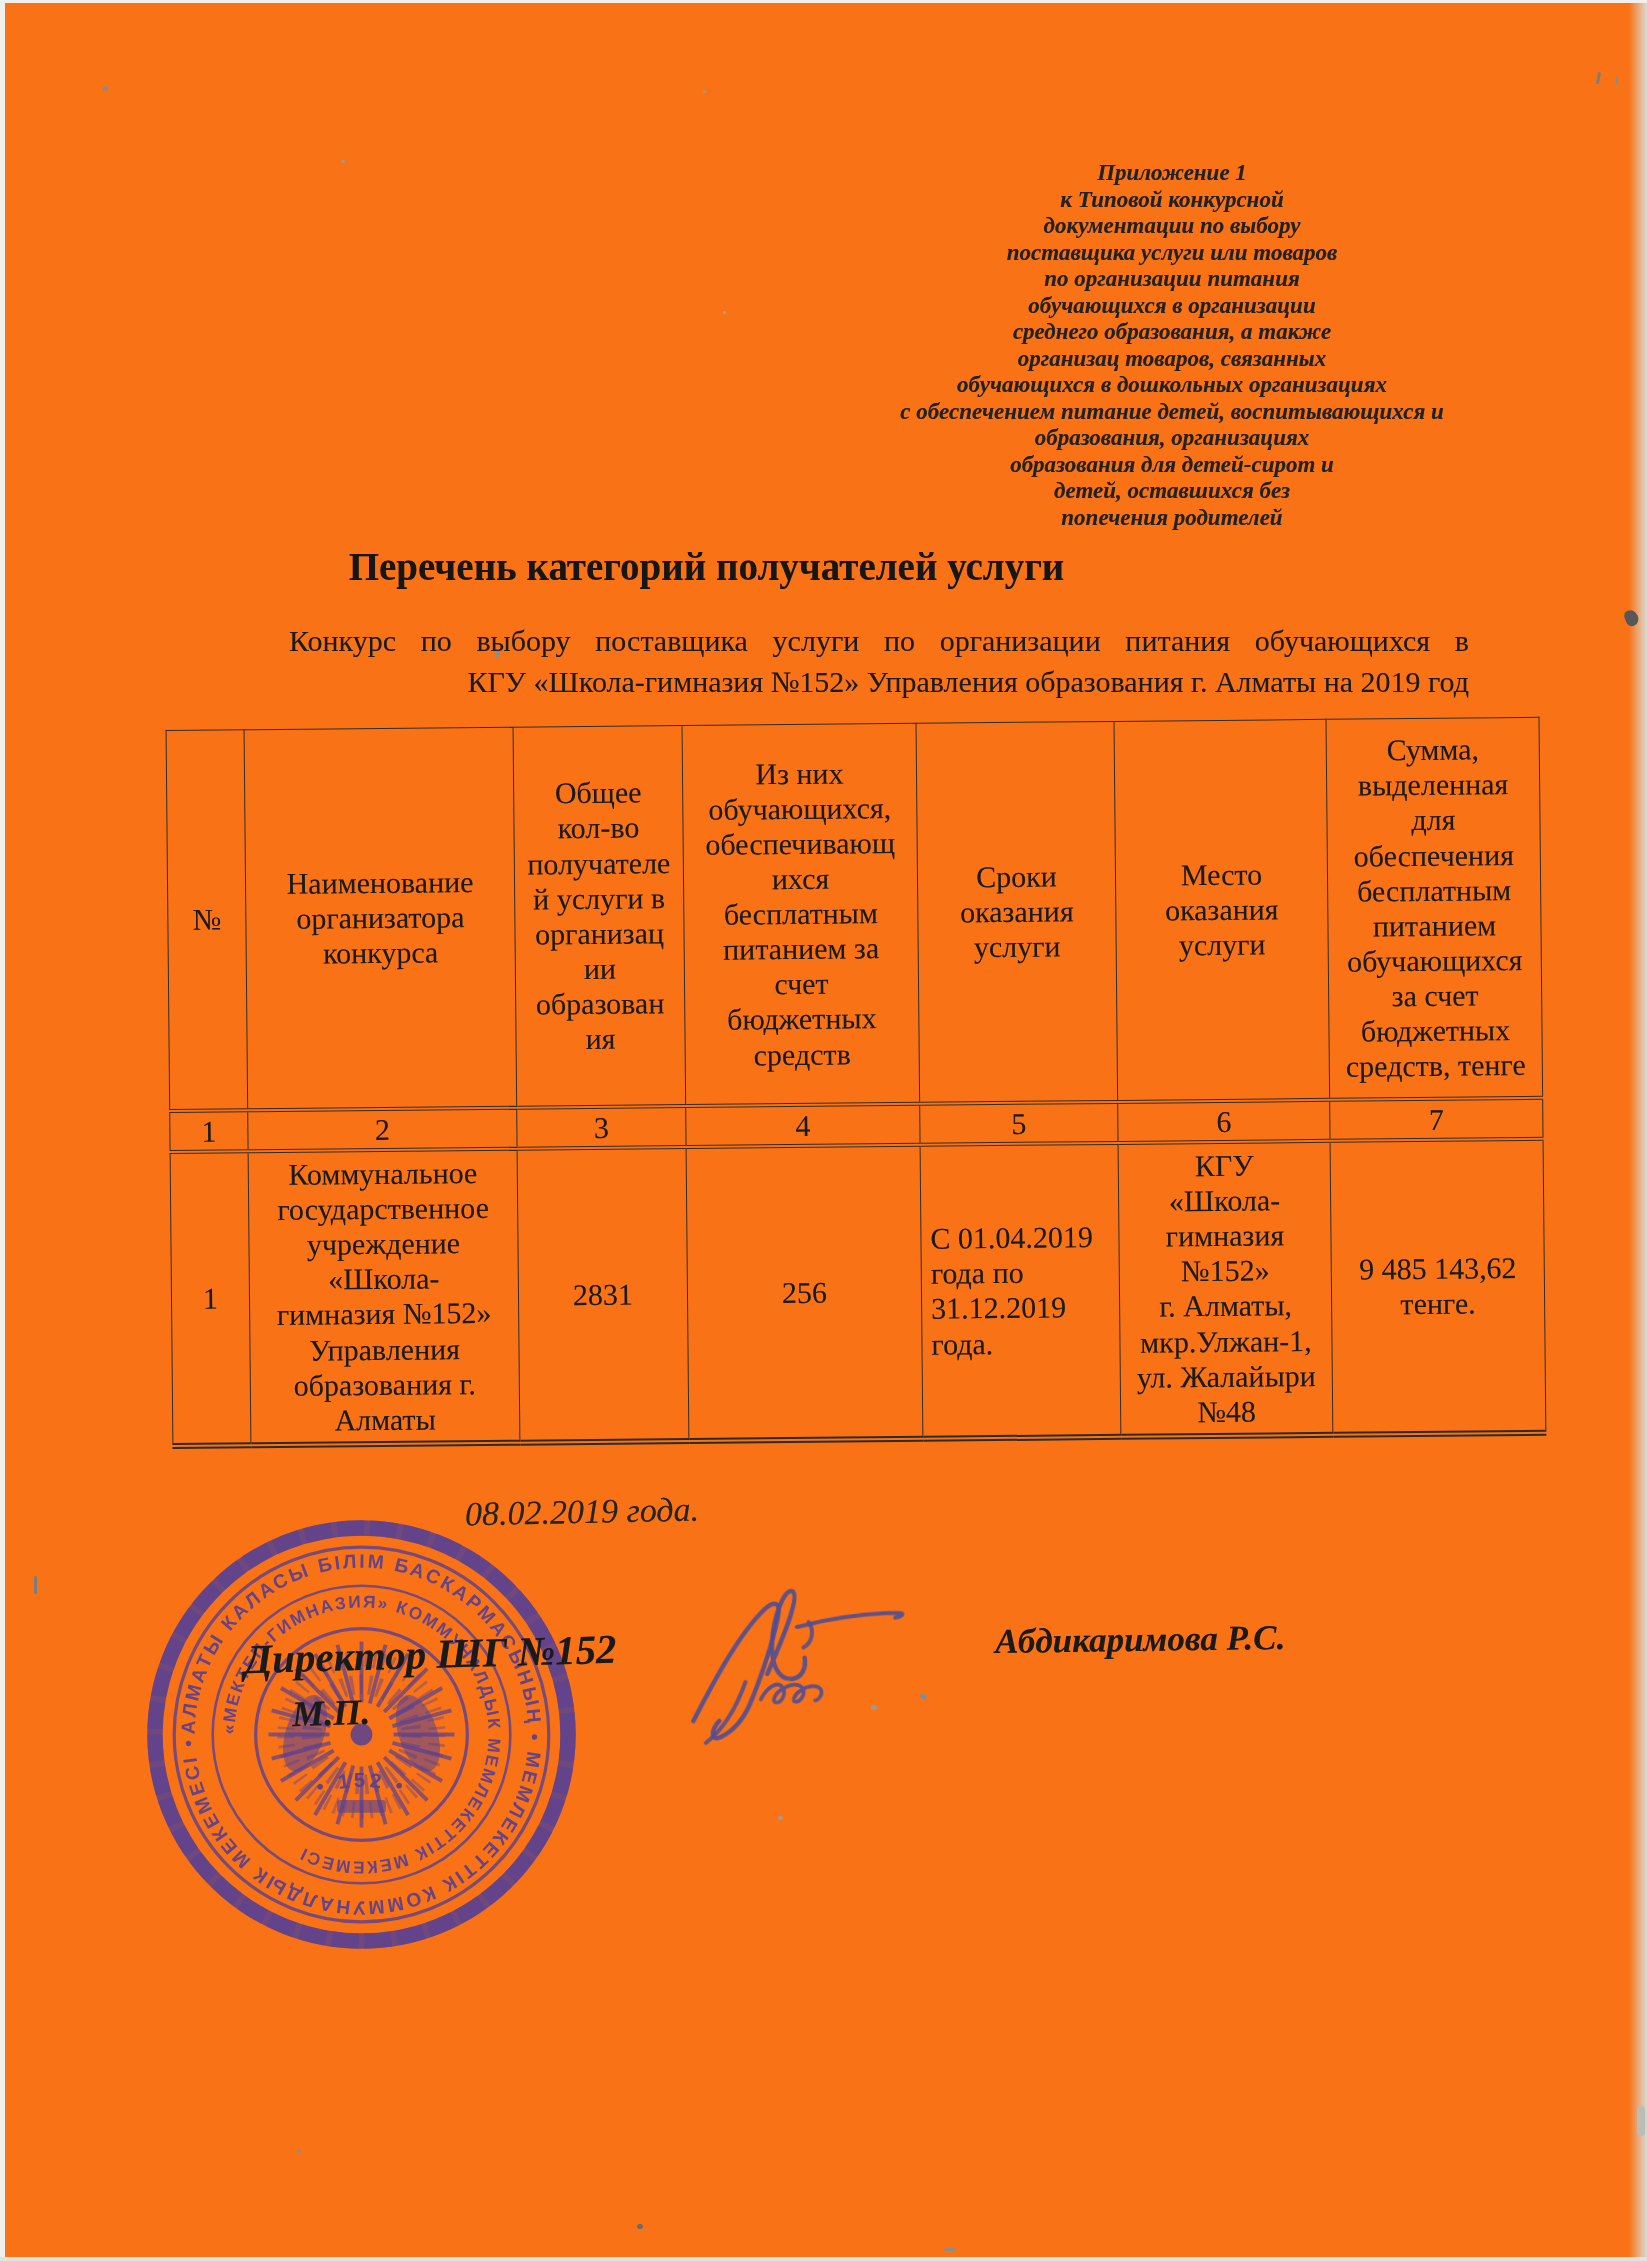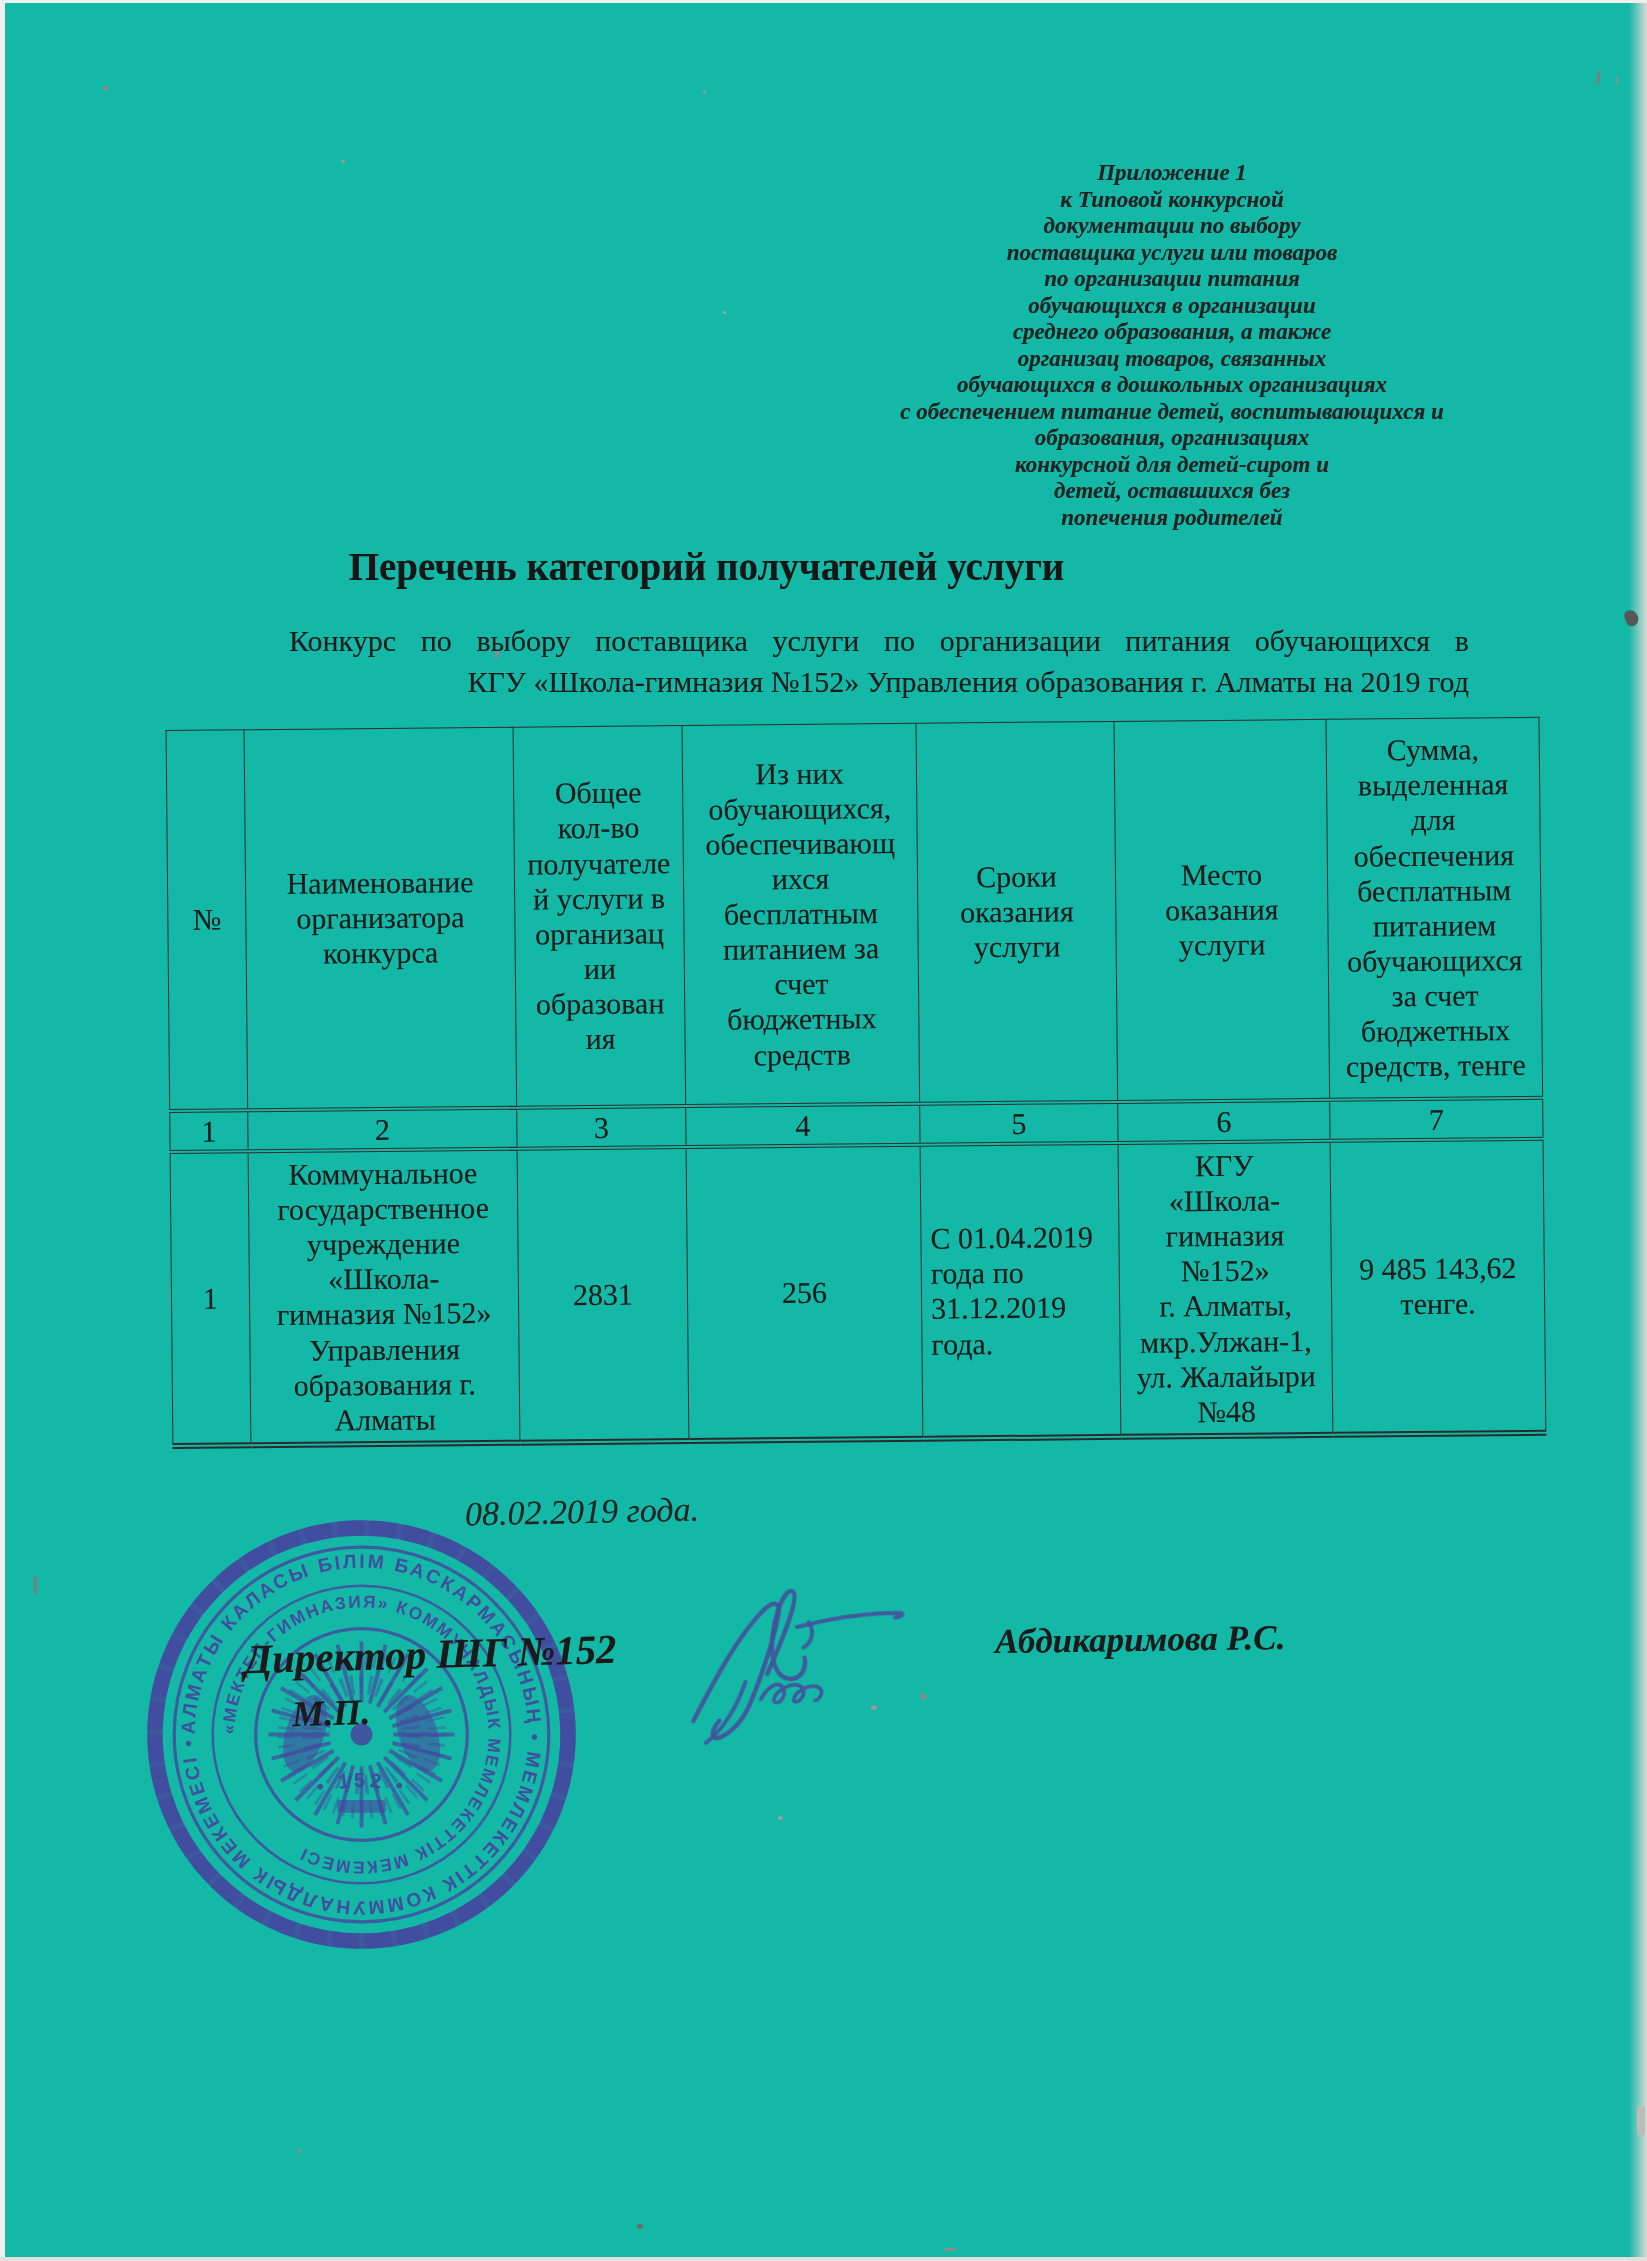--- a/index.html
+++ b/index.html
@@ -4,21 +4,21 @@
 <style>
   * { box-sizing: border-box; }
   html,body { margin:0; padding:0; }
   body {
     width:1647px; height:2261px;
     background:#e7e7e3;
     font-family:"Liberation Serif", serif;
   }
   .page {
     position:absolute; left:0; top:0; width:1647px; height:2261px;
-    background:#14b8a6; overflow:hidden; color:#1d1d1d;
+    background:#f97316; overflow:hidden; color:#1d1d1d;
   }
   .soft { text-shadow:0 0 0.6px rgba(40,40,40,.45); }
 
   
   .ref-block {
     position:absolute; left:849px; top:160px; width:646px;
     text-align:center; font-style:italic; font-weight:bold;
     font-size:23px; line-height:26.5px; color:#222;
   }
 
@@ -108,21 +108,21 @@
     <div>к Типовой конкурсной</div>
     <div>документации по выбору</div>
     <div>поставщика услуги или товаров</div>
     <div>по организации питания</div>
     <div>обучающихся в организации</div>
     <div>среднего образования, а также</div>
     <div>организац товаров, связанных</div>
     <div>обучающихся в дошкольных организациях</div>
     <div>с обеспечением питание детей, воспитывающихся и</div>
     <div>образования, организациях</div>
-    <div>конкурсной для детей-сирот и</div>
+    <div>образования для детей-сирот и</div>
     <div>детей, оставшихся без</div>
     <div>попечения родителей</div>
   </div>
 
   <div class="doc-title soft">Перечень категорий получателей услуги</div>
 
   <div class="intro soft">
     <div class="intro-line1">Конкурс по выбору поставщика услуги по организации питания обучающихся в</div>
     <div class="intro-line2">КГУ «Школа-гимназия №152» Управления образования г. Алматы на 2019 год</div>
   </div>

